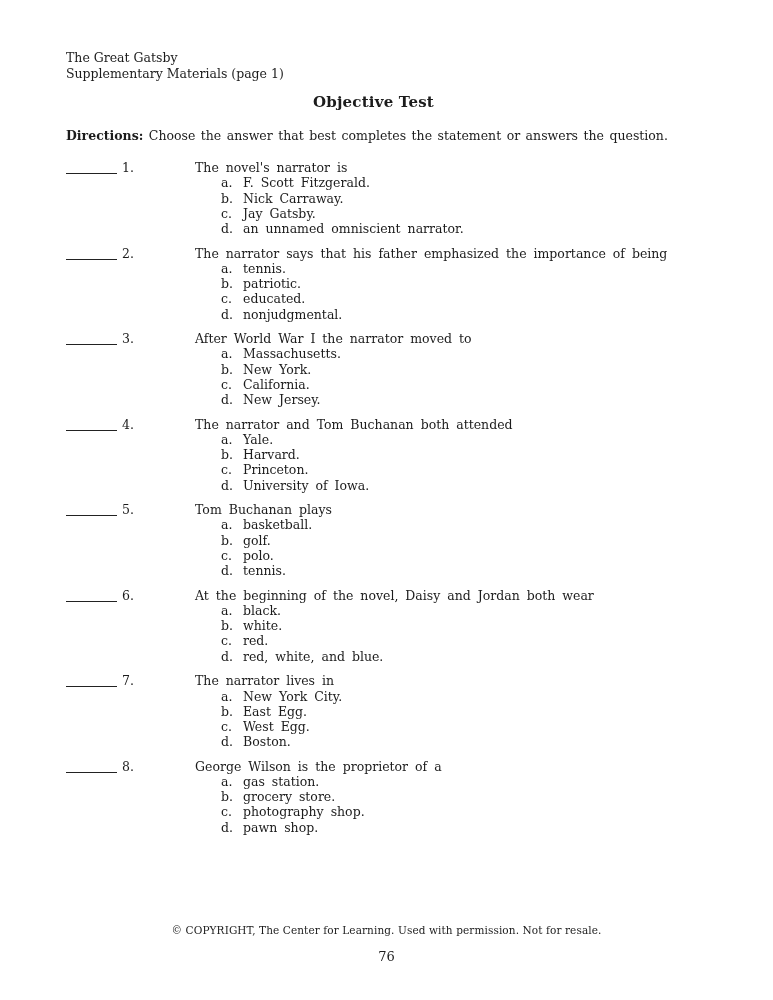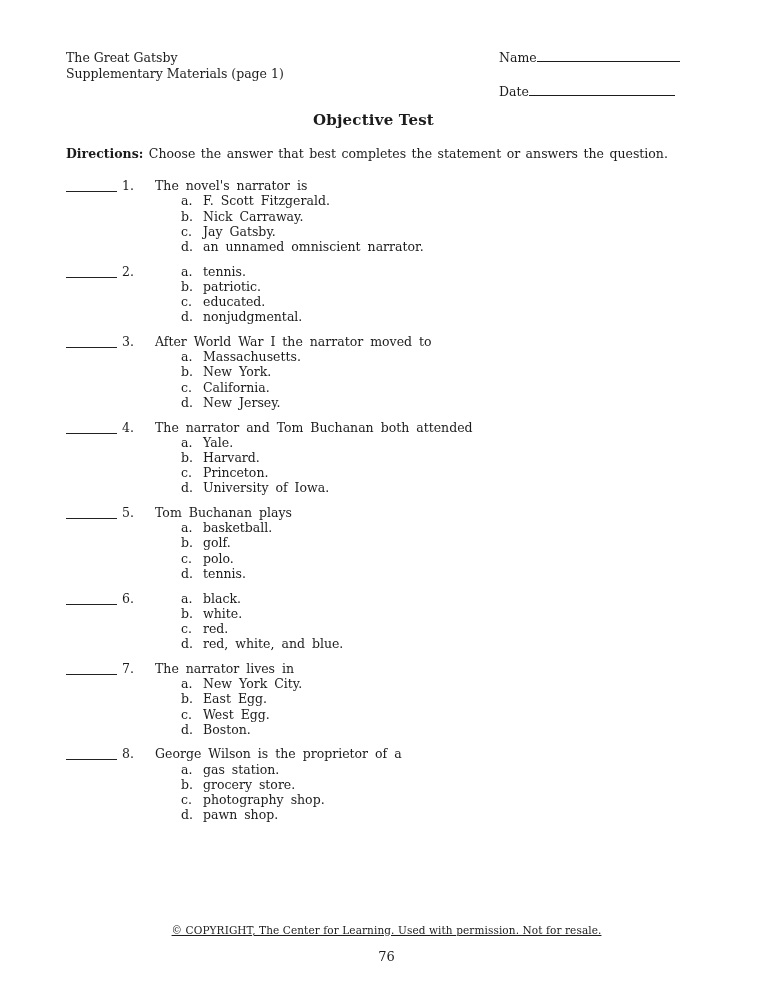--- a/index.html
+++ b/index.html
@@ -46,55 +46,50 @@
   .questions { margin-top: 17px; }
   .question { display: flex; align-items: flex-start; margin-bottom: 9.5px; }
   .blank {
     flex: none;
     width: 51px;
     height: 14px;
     border-bottom: 1.3px solid #222222;
     margin-right: 5px;
   }
   .qnum { flex: none; width: 33px; }
-  .qbody { flex: 1; word-spacing: 3px; }
+  .qbody { flex: 1; word-spacing: 3px; margin-left: 40px; }
   .option { display: flex; }
   .option .letter { flex: none; width: 22px; margin-left: 26px; }
   
   .footer-copyright {
     position: absolute;
     left: 0; right: 0;
     bottom: 62px;
     text-align: center;
     font-size: 10.5px;
     letter-spacing: 0.1px;
-    text-decoration: underline;
   }
   .footer-page {
     position: absolute;
     left: 0; right: 0;
     bottom: 36px;
     text-align: center;
     font-size: 13px;
   }
 </style>
 </head>
 <body>
 
 <div class="page">
 
   <div class="header">
     <div class="header-left">
       <div>The Great Gatsby</div>
       <div>Supplementary Materials (page 1)</div>
     </div>
-    <div class="header-right">
-      <div class="name-line"><span>Name</span><span class="fill-line"></span></div>
-      <div class="date-line"><span>Date</span><span class="fill-line"></span></div>
-    </div>
   </div>
 
   <div class="doc-title">Objective Test</div>
 
   <div class="directions"><b>Directions:</b><span> Choose the answer that best completes the statement or answers the question.</span></div>
 
   <div class="questions">
   <div class="question">
     <span class="blank"></span>
     <span class="qnum">1.</span>
@@ -116,20 +111,21 @@
             <span class="letter">d.</span>
             <span class="opt-text">an unnamed omniscient narrator.</span>
           </div>
         </div>
   </div>
 
   <div class="question">
     <span class="blank"></span>
     <span class="qnum">2.</span>
     <div class="qbody">
+      <div class="stem">The narrator says that his father emphasized the importance of being</div>
     <div class="option">
             <span class="letter">a.</span>
             <span class="opt-text">tennis.</span>
           </div>
           <div class="option">
             <span class="letter">b.</span>
             <span class="opt-text">patriotic.</span>
           </div>
           <div class="option">
             <span class="letter">c.</span>
@@ -211,20 +207,21 @@
             <span class="letter">d.</span>
             <span class="opt-text">tennis.</span>
           </div>
         </div>
   </div>
 
   <div class="question">
     <span class="blank"></span>
     <span class="qnum">6.</span>
     <div class="qbody">
+      <div class="stem">At the beginning of the novel, Daisy and Jordan both wear</div>
     <div class="option">
             <span class="letter">a.</span>
             <span class="opt-text">black.</span>
           </div>
           <div class="option">
             <span class="letter">b.</span>
             <span class="opt-text">white.</span>
           </div>
           <div class="option">
             <span class="letter">c.</span>

